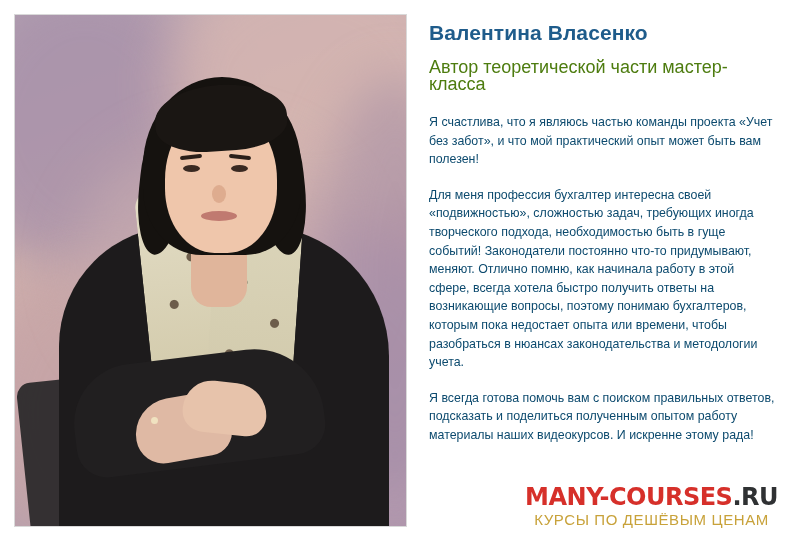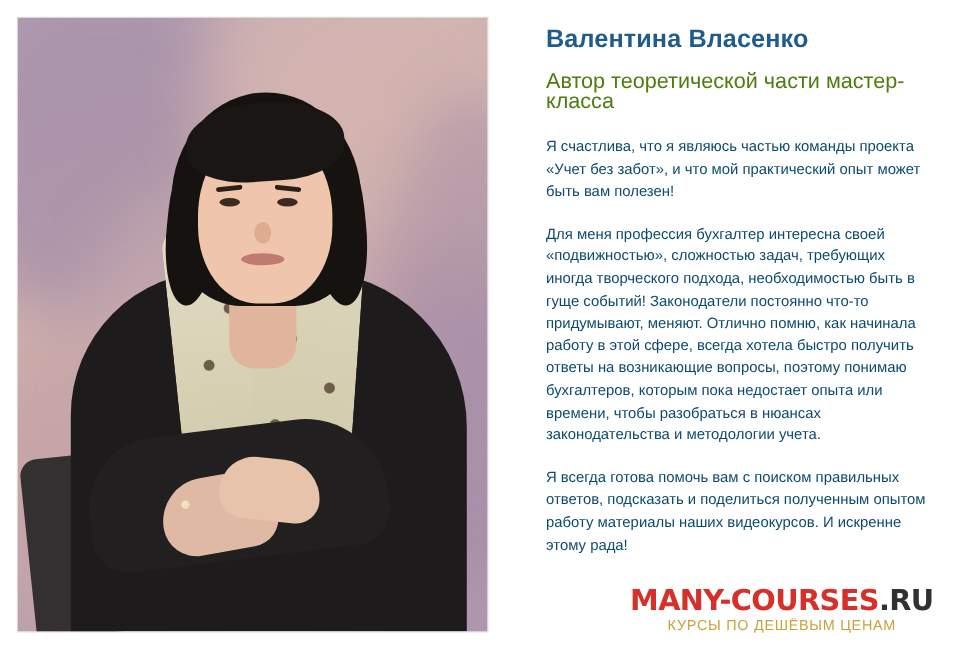--- a/index.html
+++ b/index.html
@@ -239,21 +239,20 @@
     background: #f0e2c0;
     border-radius: 50%;
   }
 
   
   .text-col {
     flex: 1 1 auto;
     padding-top: 6px;
     padding-right: 6px;
     position: relative;
-    margin-left: 26px;
   }
   h1.name {
     margin: 0 0 14px 0;
     font-size: 21px;
     line-height: 25px;
     font-weight: bold;
     color: #1f5c8b;
     letter-spacing: .1px;
   }
   .subtitle {
@@ -283,21 +282,21 @@
     font-size: 24px;
     font-weight: bold;
     font-family: "DejaVu Sans", sans-serif;
     letter-spacing: -0.5px;
     white-space: nowrap;
   }
   .wm-main .red { color: #d6302a; }
   .wm-main .dark { color: #2f3133; }
   .wm-sub {
     margin-top: 3px;
-    font-size: 12px;
+    font-size: 15px;
     color: #c8a23a;
     letter-spacing: .6px;
     white-space: nowrap;
   }
 </style>
 </head>
 <body>
 
 <div class="page">
 

